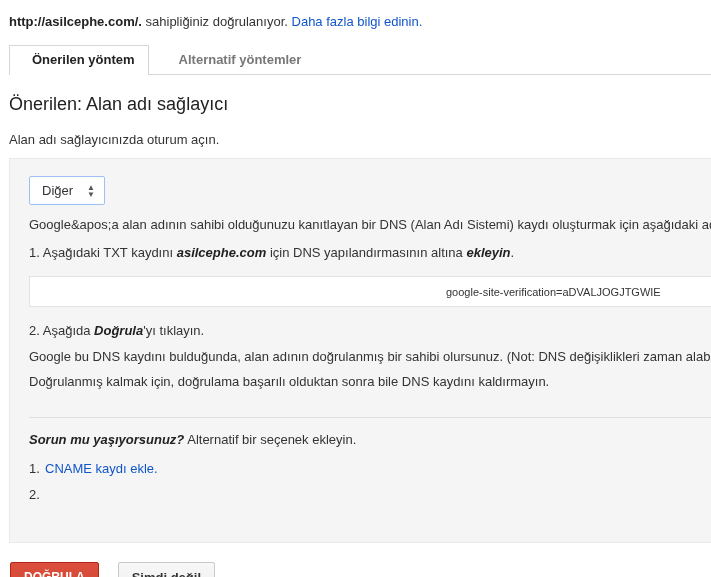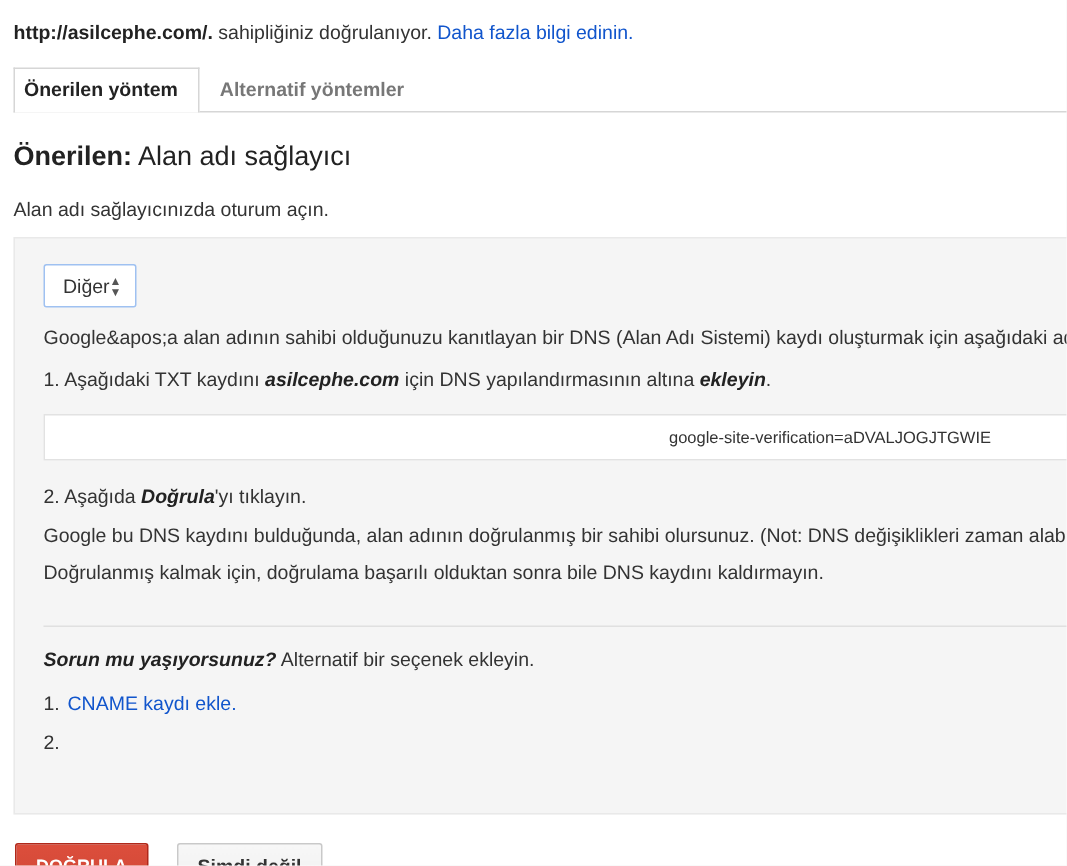--- a/index.html
+++ b/index.html
@@ -21,49 +21,50 @@
   
   .tabbar {
     width: 1491px;
     border-bottom: 1px solid #d6d6d6;
     display: flex;
     align-items: flex-end;
     height: 27px;
   }
   .tab {
     font-weight: bold;
-    padding: 6px 13px 7px 6px;
+    padding: 6px 13px 7px 22px;
     white-space: nowrap;
     cursor: pointer;
   }
   .tab.active {
     background: #fff;
     color: #222;
     border: 1px solid #d6d6d6;
     border-bottom: none;
     margin-bottom: -1px;
     padding-bottom: 8px;
   }
   .tab.inactive { color: #777; margin-left: 8px; }
 
   
   .rec-heading { margin: 19px 0 0 0; font-size: 18px; color: #222; }
-  .rec-heading .bold { font-weight: bold; text-align: right; }
+  .rec-heading .bold { font-weight: normal; text-align: right; }
   .rec-sub { margin: 17px 0 11px 0; }
 
   
   .panel {
     width: 1400px;
     background: #f5f5f5;
     border: 1px solid #e9e9e9;
     padding: 17px 19px 28px 19px;
   }
   .select-box {
     display: inline-flex;
     align-items: center;
+    gap: 14px;
     height: 29px;
     padding: 0 9px 0 12px;
     background: #fff;
     border: 1px solid #9fc1f1;
     border-radius: 2px;
     cursor: pointer;
     margin-bottom: 13px;
   }
   .select-box .val { color: #333; }
   .spinner { display: inline-flex; flex-direction: column; line-height: 0; color: #555; }

